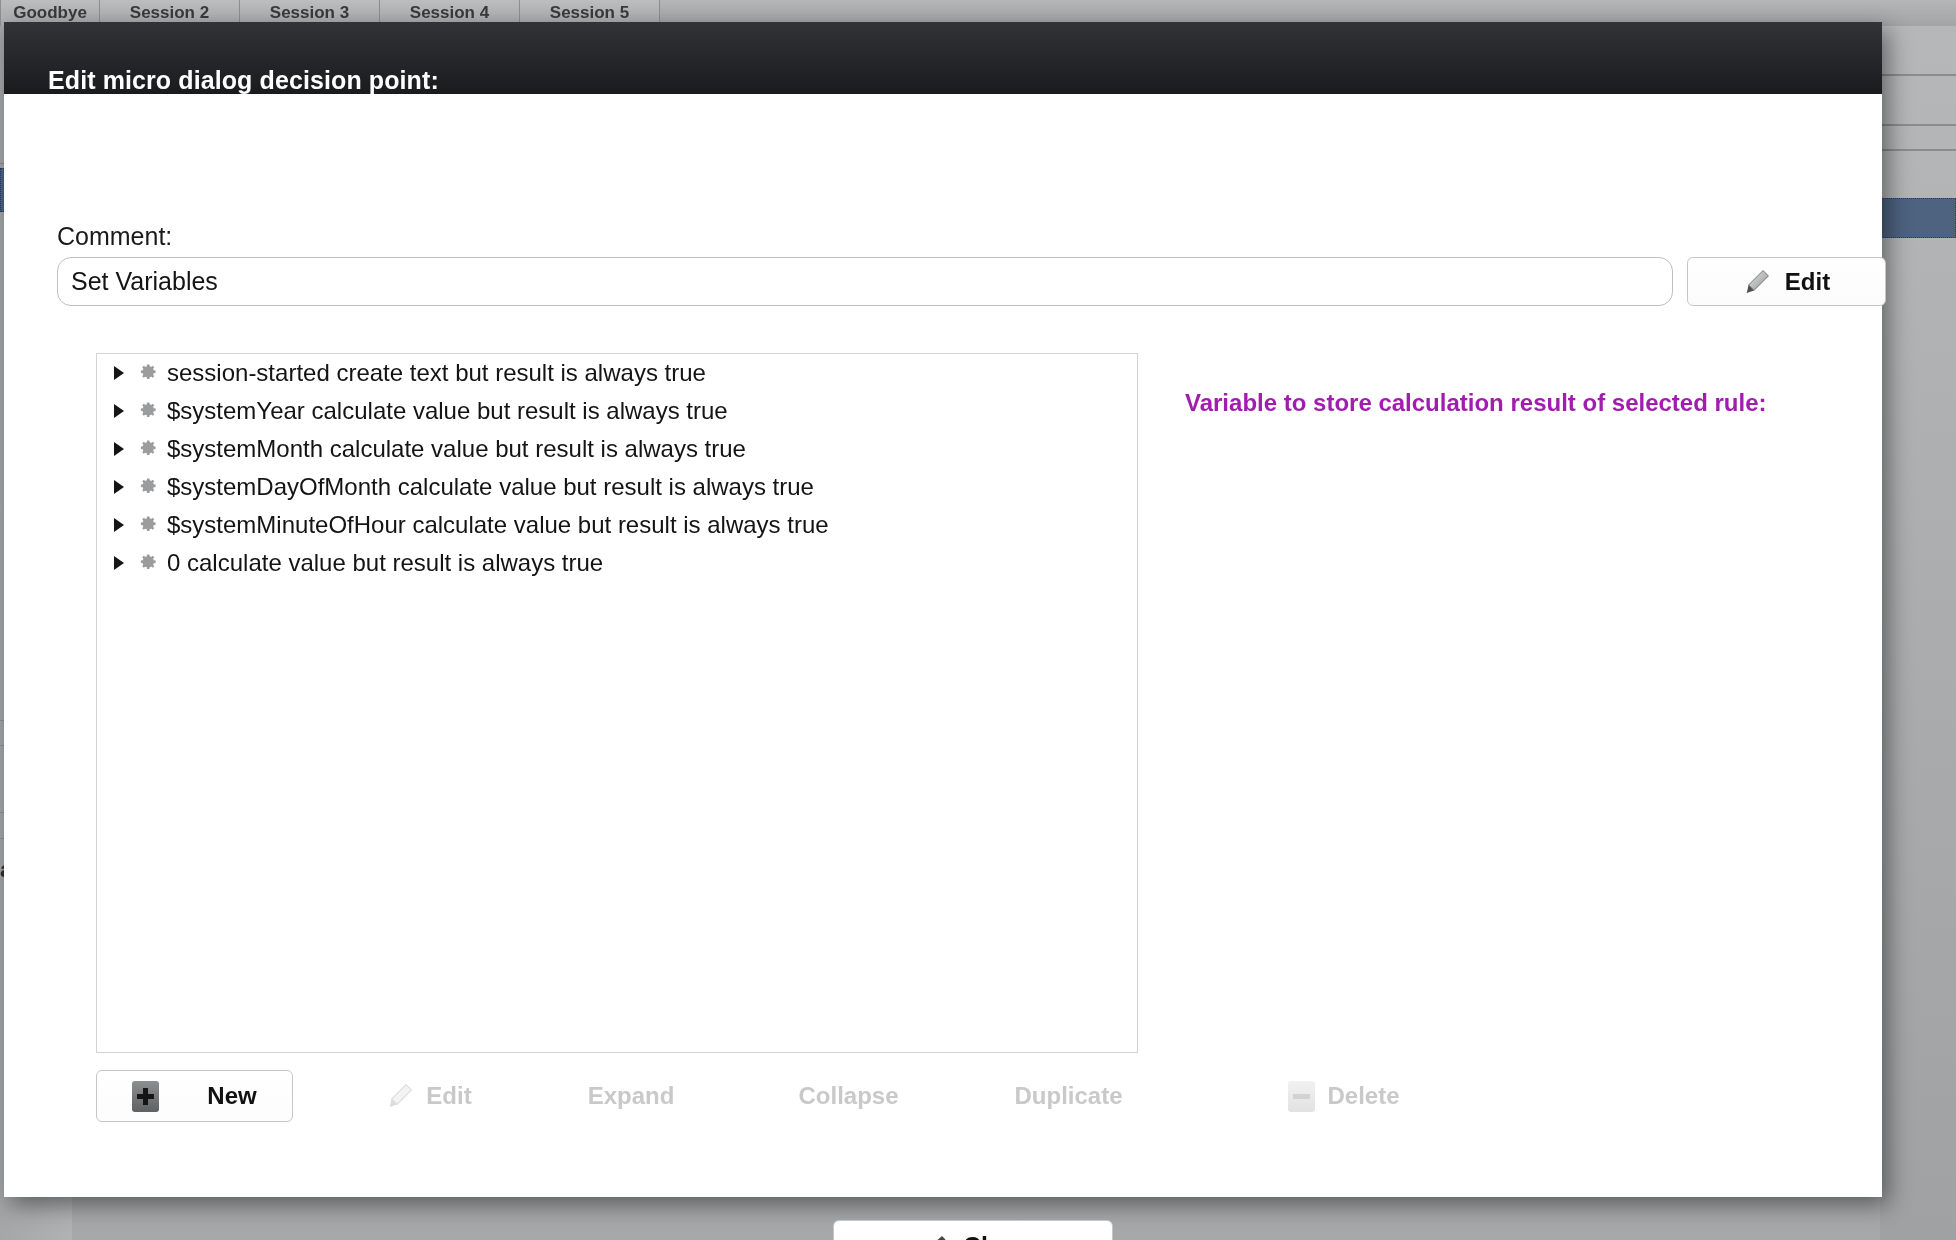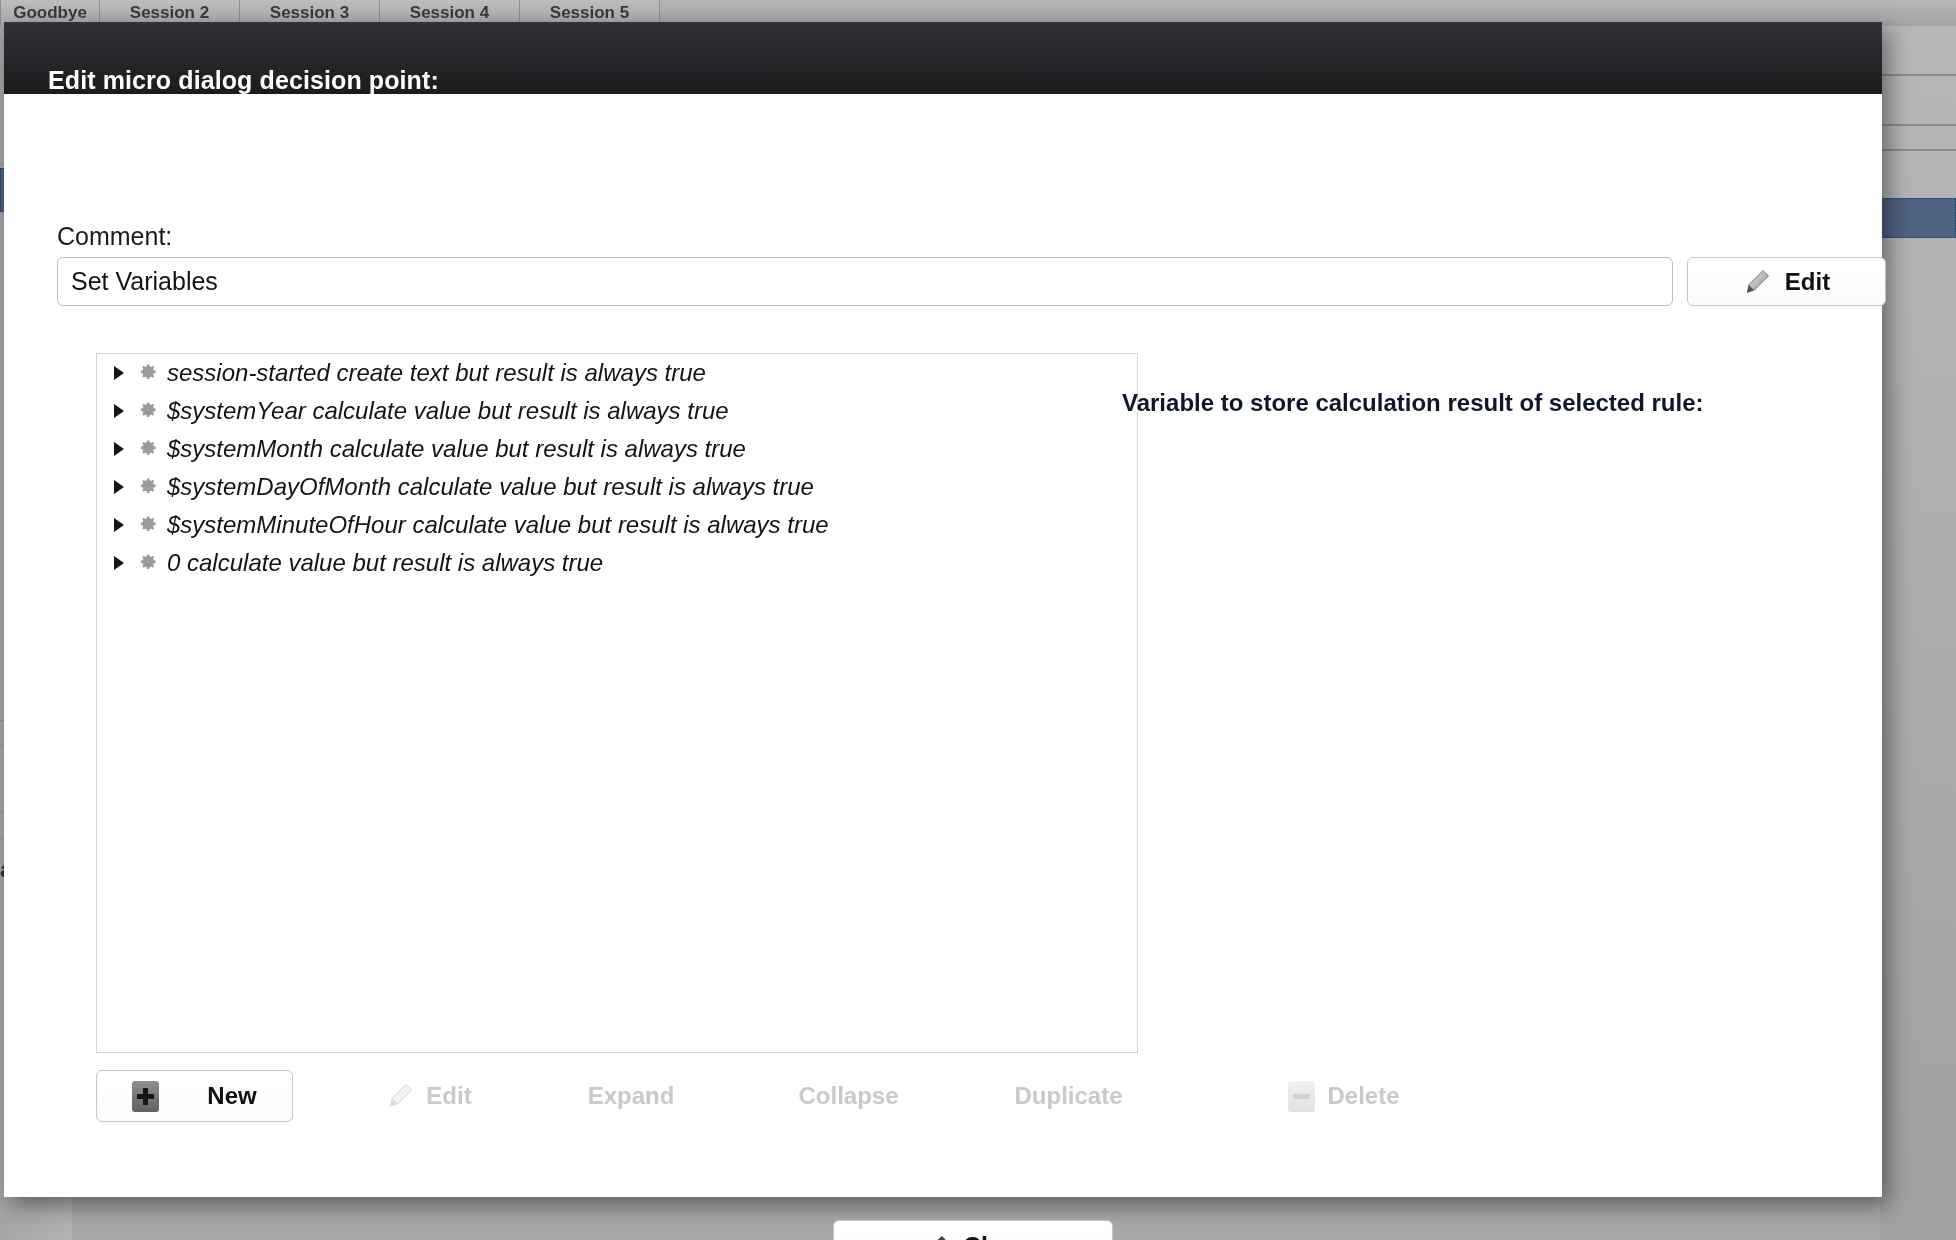--- a/index.html
+++ b/index.html
@@ -111,21 +111,21 @@
 
   
   .comment-label {
     position: absolute; left: 53px; top: 128px;
     font-size: 25px; color: #1a1a1a;
   }
   .comment-input {
     position: absolute; left: 53px; top: 163px;
     width: 1616px; height: 49px;
     border: 1px solid #bfbfbf;
-    border-radius: 6px;
+    border-radius: 14px;
     background: #fff;
     font-size: 25px;
     color: #141414;
     padding: 0 13px;
     font-family: "Liberation Sans", sans-serif;
     outline: none;
   }
   .edit-button {
     position: absolute; left: 1683px; top: 163px;
     width: 199px; height: 49px;
@@ -148,42 +148,41 @@
     border: 1px solid #d3d3d3;
     background: #ffffff;
     overflow: hidden;
   }
   .tree-row {
     display: flex; align-items: center;
     height: 38px;
     padding-left: 12px;
     gap: 0px;
     cursor: default;
-    font-style: italic;
   }
   .tri {
     width: 20px; height: 38px;
     display: flex; align-items: center; justify-content: center;
     flex: 0 0 20px;
     cursor: pointer;
   }
   .tri i {
     display: block;
     width: 0; height: 0;
     border-left: 10px solid #151515;
     border-top: 7px solid transparent;
     border-bottom: 7px solid transparent;
   }
   .gear-icon { width: 24px; height: 24px; margin: 0 8px 0 6px; flex: 0 0 24px; display:block; }
   .tree-label { font-size: 24px; color: #141414; white-space: nowrap; }
 
   
   .var-label {
-    position: absolute; left: 1118px; top: 295px;
-    font-size: 24px; font-weight: bold; color: #0f172a;
+    position: absolute; left: 1181px; top: 295px;
+    font-size: 24px; font-weight: bold; color: #a21caf;
     white-space: nowrap;
   }
 
   
   .action-row {
     position: absolute; left: 92px; top: 976px;
     width: 1160px; height: 52px;
   }
   .act {
     position: absolute; top: 0; height: 52px;

